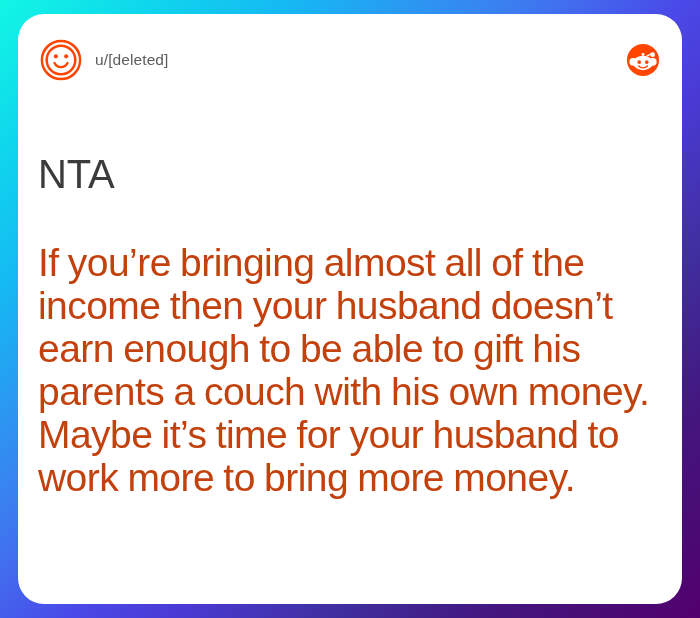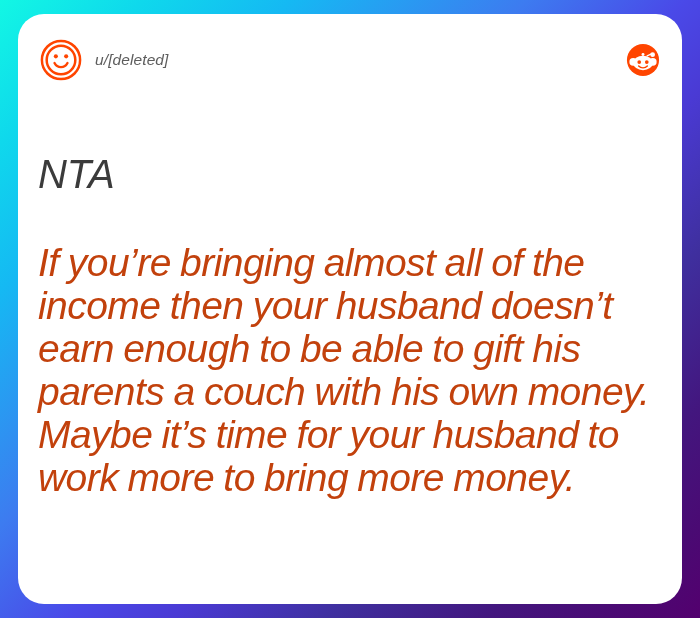--- a/index.html
+++ b/index.html
@@ -42,21 +42,20 @@
   #card {
     position: absolute;
     left: 18px;
     top: 14px;
     width: 664px;
     height: 590px;
     background: #ffffff;
     border-radius: 26px;
     box-sizing: border-box;
     overflow: hidden;
-    font-style: italic;
   }
 
   
   #card-header {
     position: absolute;
     left: 0;
     top: 0;
     right: 0;
     height: 92px;
     display: flex;

